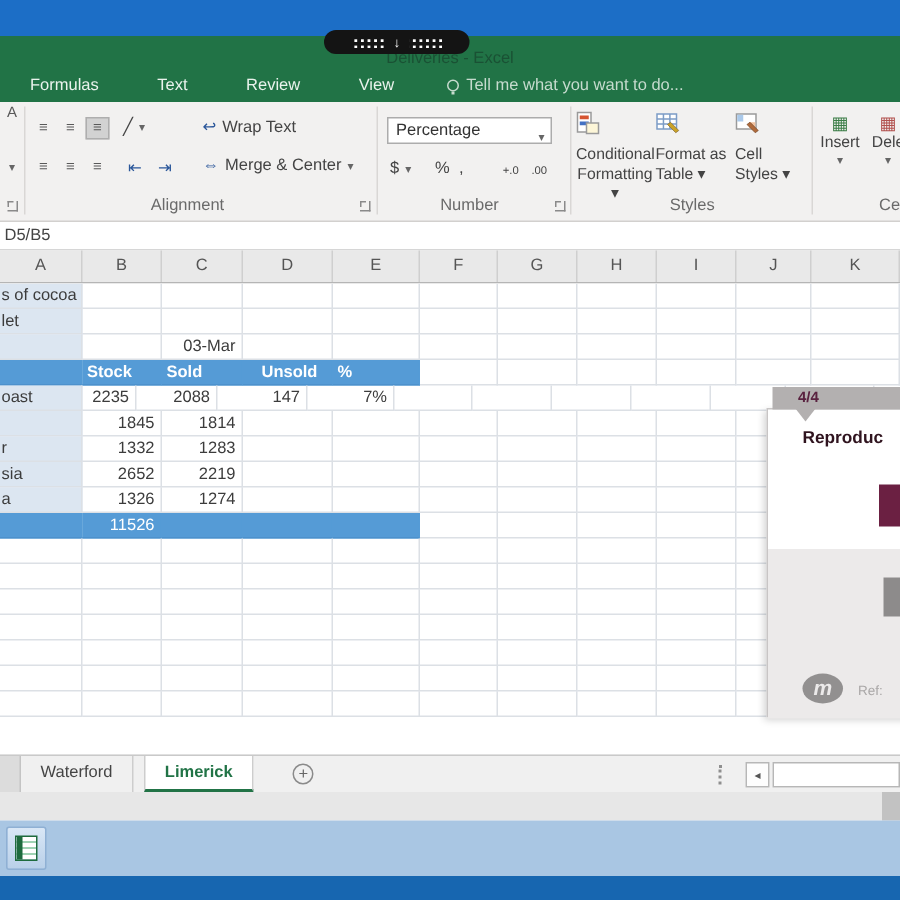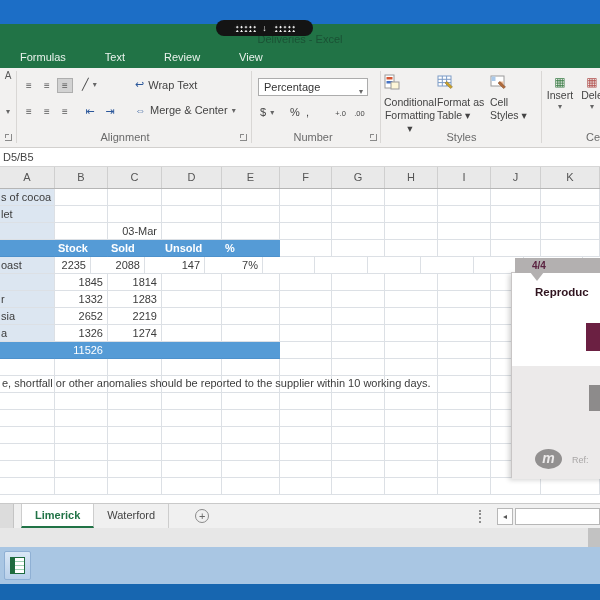--- a/index.html
+++ b/index.html
@@ -132,20 +132,24 @@
     <span class="dotgrid"></span>
   </div>
 
   <div class="ribbon-tabs">
     <span id="rtabs" style="display:flex;gap:39px;">
         <span class="rtab">Formulas</span>
         <span class="rtab">Text</span>
         <span class="rtab">Review</span>
         <span class="rtab">View</span>
       </span>
+    <span class="tellme">
+      <span class="bulb"></span>
+      <span>Tell me what you want to do...</span>
+    </span>
   </div>
 
   <div class="ribbon">
     
     <span class="icbtn" style="left:0;top:8;">
       <span>A</span>
       </span>
     <span class="icbtn" style="left:0;top:36px;">
       <span class="caret">▾</span>
       </span>
@@ -318,21 +322,21 @@
         <div class="grid-cell" style="width: 53px;"></div>
         <div class="grid-cell" style="width: 53px;"></div>
         <div class="grid-cell" style="width: 53px;"></div>
         <div class="grid-cell" style="width: 50px;"></div>
         <div class="grid-cell" style="width: 59px;"></div>
       </div>
       <div class="grid-row">
         <div class="grid-cell blue-cell bold" style="width: 55px;"></div>
         <div class="grid-cell blue-cell bold pad-l" style="width: 53px; text-align: left;">Stock</div>
         <div class="grid-cell blue-cell bold pad-l" style="width: 54px; text-align: left;">Sold</div>
-        <div class="grid-cell blue-cell bold pad-l" style="width: 60px; text-align: left;">Unsold</div>
+        <div class="grid-cell blue-cell bold pad-l" style="width: 60px; text-align: center;">Unsold</div>
         <div class="grid-cell blue-cell bold pad-l" style="width: 58px; text-align: left;">%</div>
         <div class="grid-cell" style="width: 52px;"></div>
         <div class="grid-cell" style="width: 53px;"></div>
         <div class="grid-cell" style="width: 53px;"></div>
         <div class="grid-cell" style="width: 53px;"></div>
         <div class="grid-cell" style="width: 50px;"></div>
         <div class="grid-cell" style="width: 59px;"></div>
       </div>
       <div class="grid-row">
         <div class="grid-cell tint-a pad-l" style="width: 55px; text-align: left;">oast</div>
@@ -418,34 +422,20 @@
         <div class="grid-cell" style="width: 54px;"></div>
         <div class="grid-cell" style="width: 60px;"></div>
         <div class="grid-cell" style="width: 58px;"></div>
         <div class="grid-cell" style="width: 52px;"></div>
         <div class="grid-cell" style="width: 53px;"></div>
         <div class="grid-cell" style="width: 53px;"></div>
         <div class="grid-cell" style="width: 53px;"></div>
         <div class="grid-cell" style="width: 50px;"></div>
         <div class="grid-cell" style="width: 59px;"></div>
       </div>
-      <div class="grid-row rel">
-        <div class="grid-cell" style="width: 55px;"></div>
-        <div class="grid-cell" style="width: 53px;"></div>
-        <div class="grid-cell" style="width: 54px;"></div>
-        <div class="grid-cell" style="width: 60px;"></div>
-        <div class="grid-cell" style="width: 58px;"></div>
-        <div class="grid-cell" style="width: 52px;"></div>
-        <div class="grid-cell" style="width: 53px;"></div>
-        <div class="grid-cell" style="width: 53px;"></div>
-        <div class="grid-cell" style="width: 53px;"></div>
-        <div class="grid-cell" style="width: 50px;"></div>
-        <div class="grid-cell" style="width: 59px;"></div>
-        <span class="note-text">e, shortfall or other anomalies should be reported to the supplier within 10 working days.</span>
-      </div>
       <div class="grid-row">
         <div class="grid-cell" style="width: 55px;"></div>
         <div class="grid-cell" style="width: 53px;"></div>
         <div class="grid-cell" style="width: 54px;"></div>
         <div class="grid-cell" style="width: 60px;"></div>
         <div class="grid-cell" style="width: 58px;"></div>
         <div class="grid-cell" style="width: 52px;"></div>
         <div class="grid-cell" style="width: 53px;"></div>
         <div class="grid-cell" style="width: 53px;"></div>
         <div class="grid-cell" style="width: 53px;"></div>
@@ -515,22 +505,22 @@
         <div class="grid-cell" style="width: 53px;"></div>
         <div class="grid-cell" style="width: 53px;"></div>
         <div class="grid-cell" style="width: 50px;"></div>
         <div class="grid-cell" style="width: 59px;"></div>
       </div>
     </div>
 
   <div class="tab-bar">
     <span class="tab-scroll"></span>
     <span id="sheettabs" style="display:flex;">
+        <span class="sheet-tab">Waterford</span>
         <span class="sheet-tab active">Limerick</span>
-        <span class="sheet-tab">Waterford</span>
       </span>
     <span class="add-sheet">+</span>
     <span class="splitter-dots"></span>
     <span class="hscroll-btn">◂</span>
     <span class="hscroll-thumb"></span>
   </div>
 
   <div class="status-bar">
     <span class="resize-corner"></span>
   </div>

